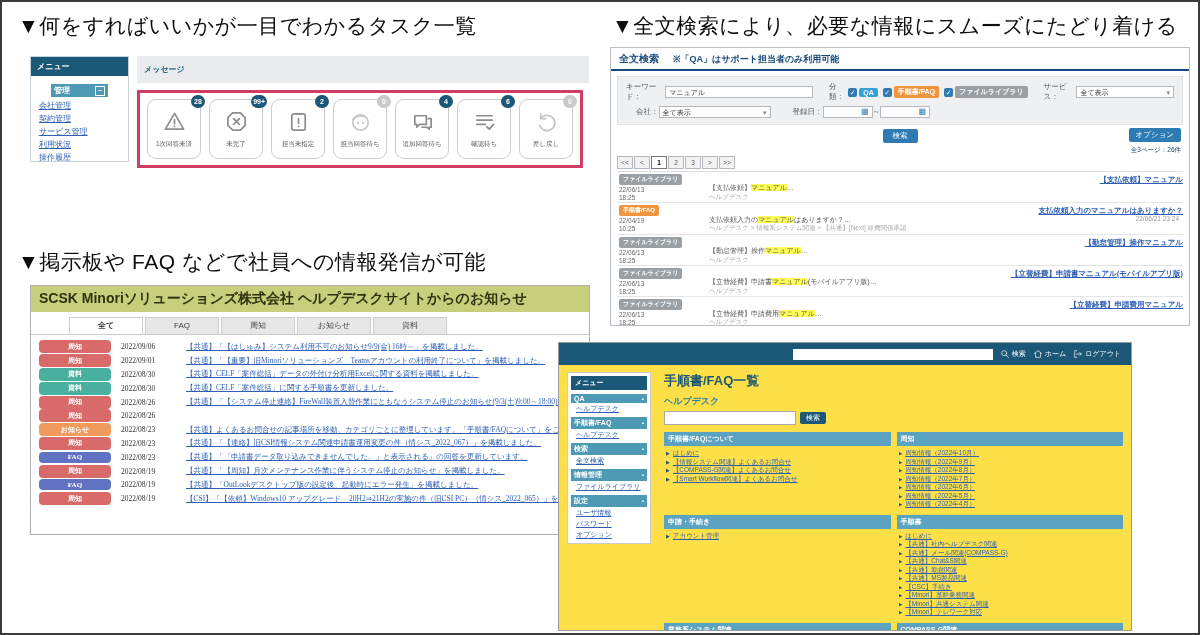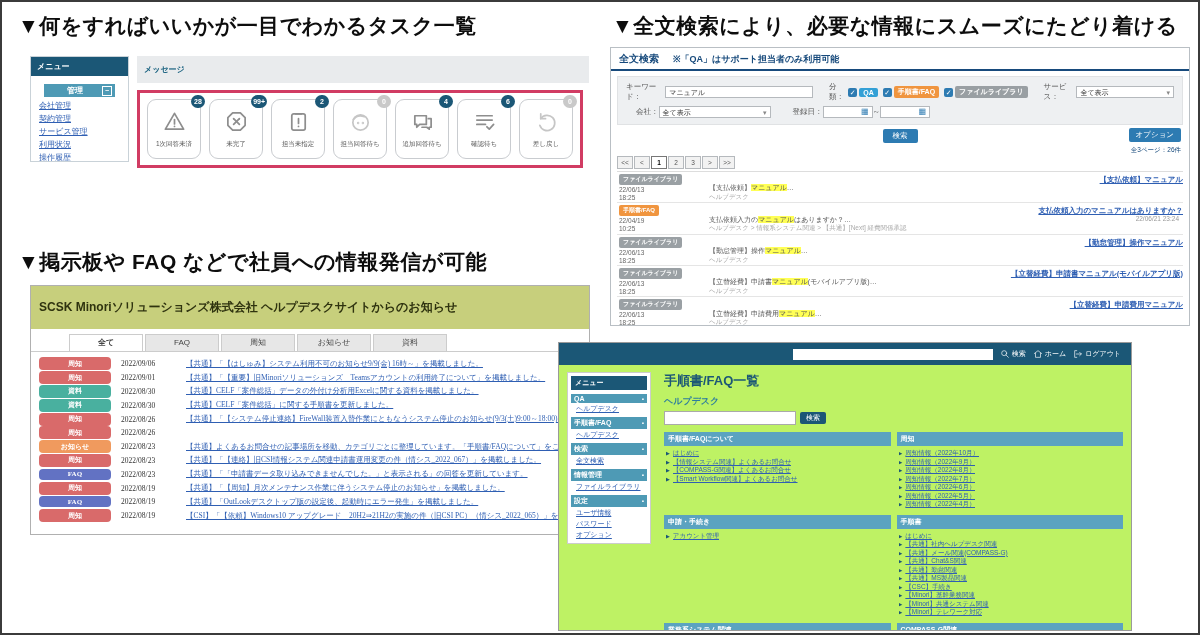--- a/index.html
+++ b/index.html
@@ -1,29 +1,29 @@
 <!DOCTYPE html>
 <html><head>
 <meta charset="utf-8">
 <style>
   html,body{margin:0;padding:0;background:#fff;}
   .frame{position:relative;width:1196px;height:631px;border:2px solid #3b3b3b;background:#fff;overflow:hidden;
          font-family:"Liberation Sans",sans-serif;color:#222;}
-  .heading{position:absolute;font-size:21px;font-weight:bold;color:#0d0d0d;letter-spacing:.5px;}
+  .heading{position:absolute;font-size:21px;font-weight:normal;color:#0d0d0d;letter-spacing:.5px;}
   .hA{left:16px;top:10px;}
   .hB{left:610px;top:10px;}
   .hC{left:16px;top:246px;}
   a,.linklike{cursor:pointer;}
   ul{margin:0;padding:0;list-style:none;}
 
   
   .panelA-sidebar{position:absolute;left:28px;top:54px;width:97px;height:104px;border:1px solid #c9d2d8;background:#fff;overflow:hidden;}
   .menu-title{background:#1b5776;color:#fff;font-size:8px;font-weight:bold;padding:4px 6px;}
-  .menu-section{margin:8px 13px 2px;background:#4e9ab5;color:#fff;font-size:8px;font-weight:bold;
-                display:flex;justify-content:flex-end;align-items:center;padding:1px 3px;gap:19px;}
+  .menu-section{margin:8px 20px 2px;background:#4e9ab5;color:#fff;font-size:8px;font-weight:bold;
+                display:flex;justify-content:space-between;align-items:center;padding:1px 3px;}
   .collapse-box{display:inline-block;width:8px;height:8px;border:1px solid #fff;font-size:7px;line-height:7px;text-align:center;}
   .menu-link{font-size:8px;color:#2f5fb3;text-decoration:underline;padding:1px 0 1px 8px;}
   .panelA-main{position:absolute;left:135px;top:54px;width:452px;}
   .msg-header{background:#e9ebed;color:#17607f;font-weight:bold;font-size:8px;padding:8px 7px;}
   .red-frame{margin-top:7px;border:3px solid #d13c63;padding:6px 7px;display:inline-flex;gap:8px;background:#fff;}
   .task-card{position:relative;width:52px;height:58px;border:1px solid #c9ccd0;border-radius:9px;background:#fff;
              display:flex;flex-direction:column;align-items:center;justify-content:center;gap:3px;}
   .count-badge{position:absolute;top:-5px;right:-5px;min-width:10px;height:13px;border-radius:8px;background:#1b5776;
                color:#fff;font-size:7px;line-height:13px;text-align:center;padding:0 2px;font-weight:bold;}
   .task-card.zero .count-badge{background:#c9c9c9;}
@@ -69,33 +69,33 @@
   .r-main{flex:1;min-width:0;padding-top:1px;}
   .r-title{font-size:7.5px;color:#2f5fb3;text-decoration:underline;font-weight:bold;display:block;line-height:1.25;
            white-space:nowrap;overflow:hidden;text-overflow:ellipsis;text-align:right;}
   .r-snippet{font-size:7px;color:#555;line-height:1.25;white-space:nowrap;overflow:hidden;}
   .r-snippet mark{background:#ffff55;color:#555;padding:0;}
   .r-path{font-size:6.5px;color:#ababab;line-height:1.25;white-space:nowrap;overflow:hidden;}
   .r-updated{position:absolute;right:4px;top:50%;transform:translateY(-50%);font-size:6.5px;color:#999;}
 
   
   .panelC{position:absolute;left:28px;top:283px;width:558px;height:248px;border:1px solid #b0b0b0;background:#fff;overflow:hidden;}
-  .c-header{background:#c7cf7c;color:#2f330f;font-size:12px;font-weight:bold;padding:13px 8px;}
+  .c-header{background:#c7cf7c;color:#2f330f;font-size:14px;font-weight:bold;padding:4px 8px;}
   .c-tabs{display:flex;gap:2px;padding:5px 0 0 38px;border-bottom:1px solid #ccc;}
   .c-tab{width:72px;text-align:center;font-size:8px;color:#444;background:#e7e7e7;border:1px solid #ccc;border-bottom:none;line-height:16px;}
   .c-tab.active{background:#fff;font-weight:bold;}
   .c-rows{padding:5px 8px;}
   .c-row{display:flex;align-items:center;height:13.8px;gap:10px;font-family:Liberation Serif, serif;}
   .c-badge{width:72px;flex-shrink:0;text-align:center;color:#fff;font-size:7px;border-radius:4px;padding:1.5px 0;font-weight:bold;}
   .b-red{background:#d96a6a;} .b-teal{background:#49b09f;} .b-orange{background:#f09a5e;} .b-blue{background:#6272c3;}
   .c-date{width:55px;flex-shrink:0;font-size:7.5px;color:#333;}
   .c-link{font-size:7.5px;color:#2f5fb3;text-decoration:underline;white-space:nowrap;overflow:hidden;text-overflow:ellipsis;flex:1;}
 
   
-  .panelD{position:absolute;left:556px;top:340px;width:572px;height:287px;background:#bef264;border:1px solid #9a9a9a;overflow:hidden;}
+  .panelD{position:absolute;left:556px;top:340px;width:572px;height:287px;background:#fde047;border:1px solid #9a9a9a;overflow:hidden;}
   .d-topbar{height:22px;background:#1b5776;display:flex;align-items:center;justify-content:flex-end;gap:7px;padding:0 10px;}
   .d-search-input{width:200px;height:11px;background:#fff;border:none;}
   .d-top-item{color:#fff;font-size:7px;display:flex;align-items:center;gap:2px;}
   .d-top-item svg{width:10px;height:10px;stroke:#fff;fill:none;stroke-width:1.6;stroke-linecap:round;stroke-linejoin:round;}
   .d-body{display:flex;padding:7px 8px;}
   .d-sidebar{width:76px;flex-shrink:0;border:1px solid #ccc;padding:3px;margin-right:13px;height:max-content;background:#fff;}
   .d-menu-title{background:#1b5776;color:#fff;font-size:7px;font-weight:bold;padding:2px 4px;margin-bottom:4px;}
   .d-sec-header{background:#4e9ab5;color:#fff;font-size:7px;font-weight:bold;padding:1px 3px;display:flex;justify-content:space-between;align-items:center;margin-top:3px;}
   .d-sq{font-size:6px;}
   .d-link{font-size:7px;color:#2f5fb3;text-decoration:underline;padding:1px 0 0 5px;}

